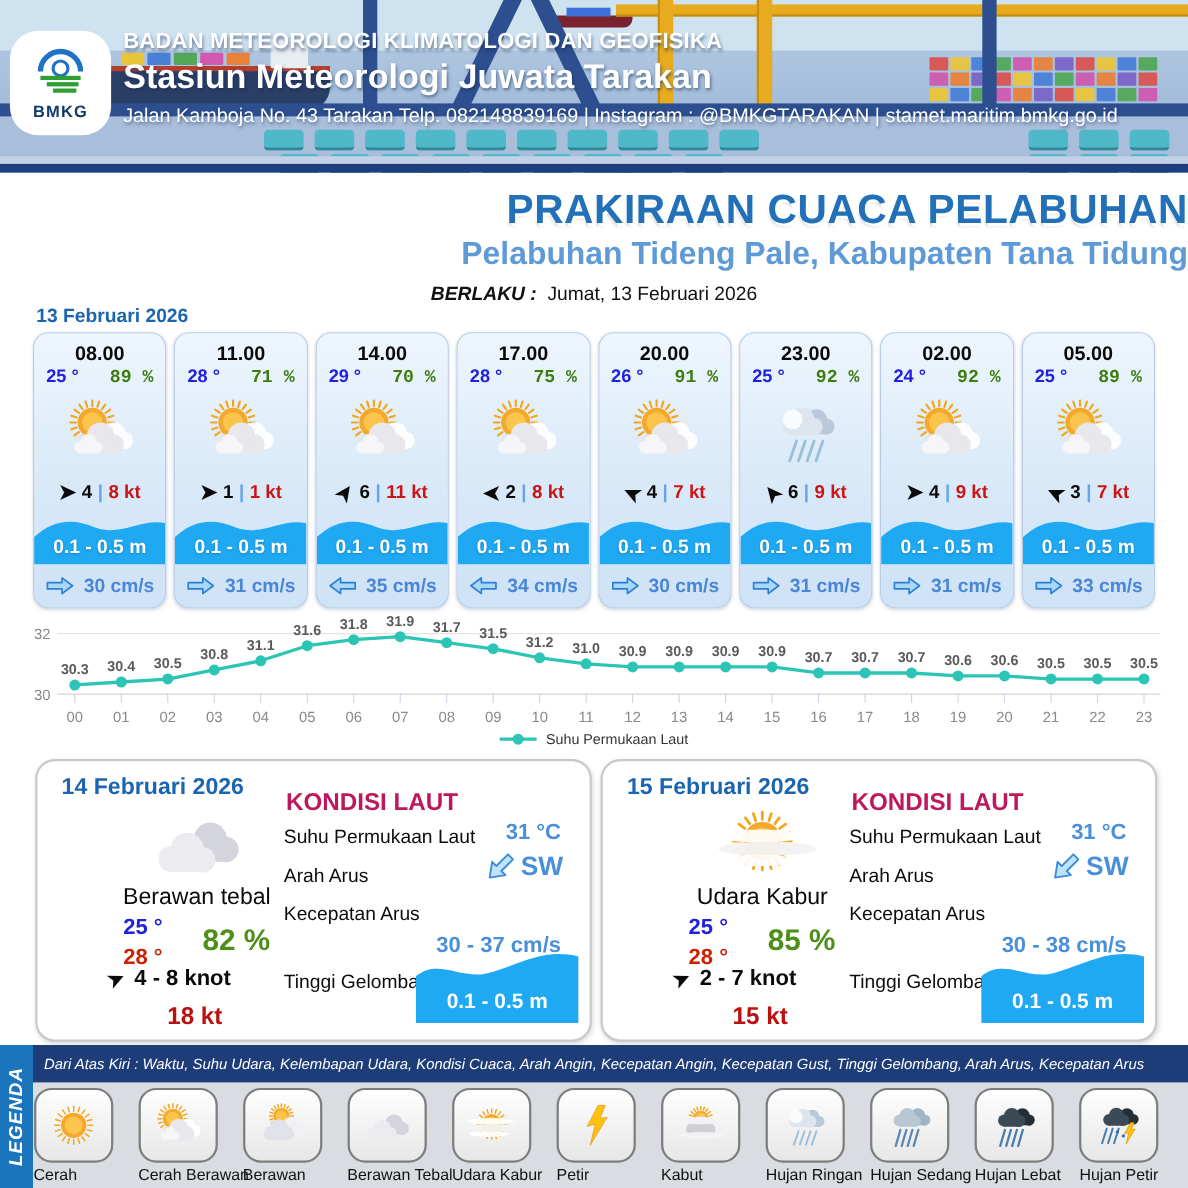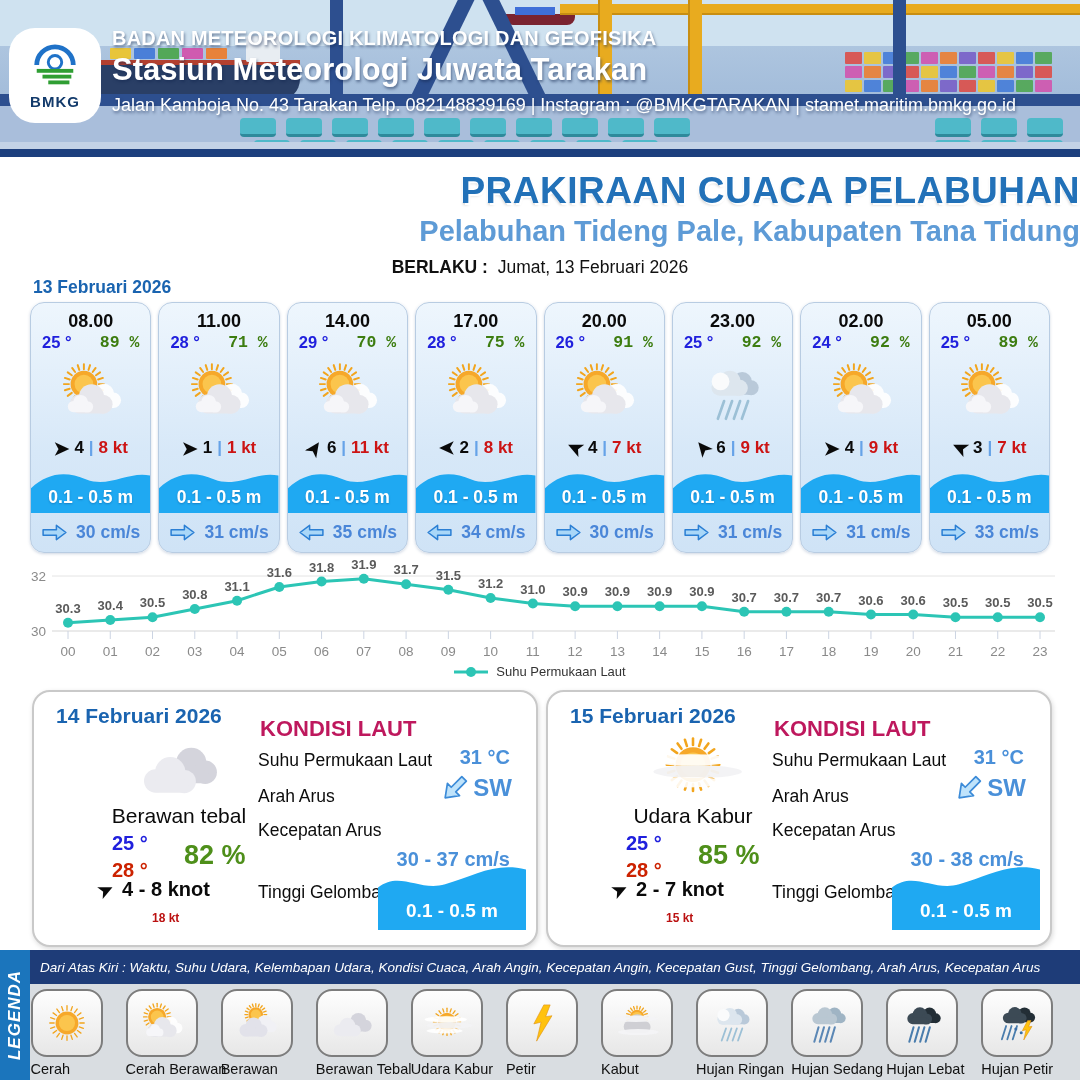--- a/index.html
+++ b/index.html
@@ -33,21 +33,21 @@
   .hdr-line1{font-size:20px;font-weight:bold;letter-spacing:.2px;}
   .hdr-line2{font-size:31px;font-weight:bold;margin-top:2px;}
   .hdr-line3{font-size:18px;margin-top:7px;}
 
   
   .titleblock{position:absolute;top:170px;left:0;width:1080px;text-align:right;z-index:2;}
   .t-main{font-size:37px;font-weight:800;color:#2271b8;letter-spacing:.5px;margin:0;
           text-shadow:2px 2px 0 #fff,-1px -1px 0 #fff,0 2px 3px rgba(0,0,0,.18);}
   .t-sub{font-size:29px;font-weight:bold;color:#5e9bd6;margin:3px 0 0;}
   .valid{margin-top:9px;font-size:17.5px;color:#111;display:flex;justify-content:center;gap:70px;}
-  .valid b{font-weight:bold;}
+  .valid b{font-weight:bold;font-style:italic;}
   .fdate{position:absolute;top:277px;left:33px;color:#1a64b0;font-weight:bold;font-size:17.5px;}
 
   
   .hrow{position:absolute;top:302px;left:30px;width:1020px;height:251px;display:flex;gap:7px;}
   .hcard{flex:1;border-radius:14px;border:1.5px solid #b8cce2;overflow:hidden;display:flex;flex-direction:column;
          background:linear-gradient(180deg,#eef6fd,#d7e8f8 60%,#cfe3f6);box-shadow:0 1px 3px rgba(60,90,140,.25);}
   .hc-time{text-align:center;font-weight:bold;font-size:18px;color:#0a0a0a;margin-top:8px;}
   .hc-th{display:flex;justify-content:space-between;padding:1px 11px 0;font-weight:bold;font-size:16.5px;}
   .hc-temp{color:#2020dd;} .hc-hum{color:#3d7d10;font-family:Liberation Mono, monospace;}
   .hc-icon{height:84px;display:flex;align-items:center;justify-content:center;}
@@ -72,21 +72,21 @@
          border-radius:18px;box-shadow:1px 2px 5px rgba(0,0,0,.15);}
   #day0{left:32px;} #day1{left:546px;}
   .d-date{position:absolute;top:12px;left:22px;font-size:21px;font-weight:bold;color:#1a64b0;}
   .d-icon{position:absolute;top:34px;left:60px;width:170px;height:82px;display:flex;align-items:center;justify-content:center;}
   .d-cond{position:absolute;top:112px;left:20px;width:250px;text-align:center;font-size:21px;color:#0a0a0a;}
   .d-temps{position:absolute;top:138px;left:78px;font-size:20px;font-weight:bold;line-height:27px;}
   .d-tmin{color:#2020dd;} .d-tmax{color:#cc2200;}
   .d-hum{position:absolute;top:148px;left:150px;font-size:27px;font-weight:bold;color:#4e8f1a;}
   .d-wind{position:absolute;top:186px;left:64px;font-size:20px;font-weight:bold;color:#0a0a0a;display:flex;align-items:center;gap:9px;}
   .d-wind .arrow{font-size:18px;transform:rotate(-25deg);display:inline-block;}
-  .d-gust{position:absolute;top:219px;left:118px;font-size:12px;font-weight:bold;color:#bb1111;}
+  .d-gust{position:absolute;top:219px;left:118px;font-size:22px;font-weight:bold;color:#bb1111;}
   .d-sea-h{position:absolute;top:24px;left:226px;font-size:22px;font-weight:bold;color:#be185d;}
   .d-lbl{position:absolute;left:224px;font-size:17.5px;color:#0c0c0c;white-space:nowrap;}
   .d-val{position:absolute;right:26px;font-size:20px;font-weight:bold;color:#4a90d9;text-align:right;}
   .d-swrap{position:absolute;right:24px;top:82px;display:flex;align-items:center;gap:3px;color:#4a90d9;font-weight:bold;font-size:24px;}
   .swarrow{transform:rotate(135deg);}
   .d-wavebox{position:absolute;left:344px;top:170px;width:148px;height:68px;}
   .d-wavebox svg{position:absolute;inset:0;width:100%;height:100%;}
   .d-wavebox span{position:absolute;left:0;right:0;bottom:8px;text-align:center;color:#fff;font-weight:bold;font-size:19px;}
 
   

